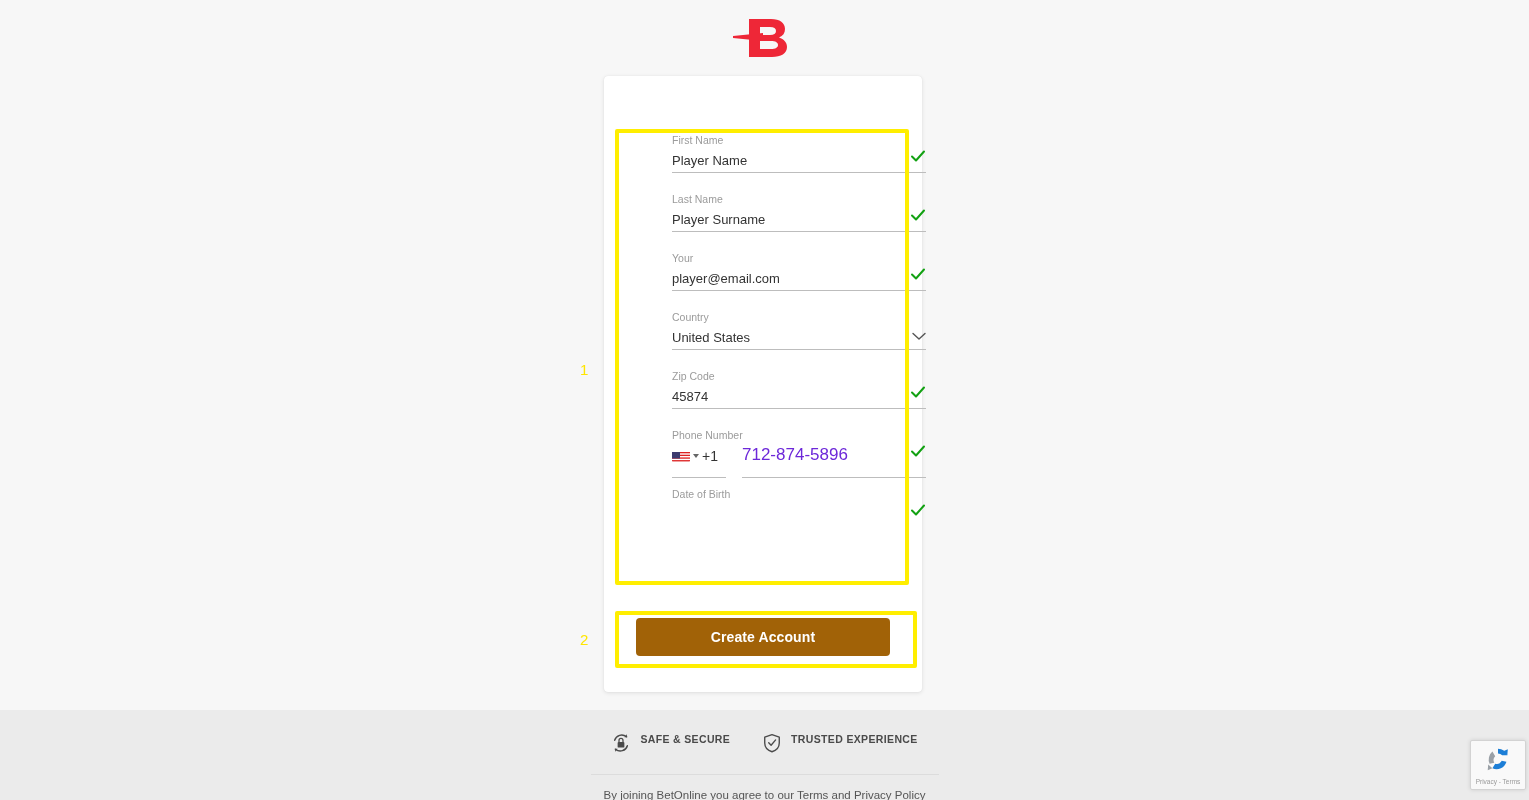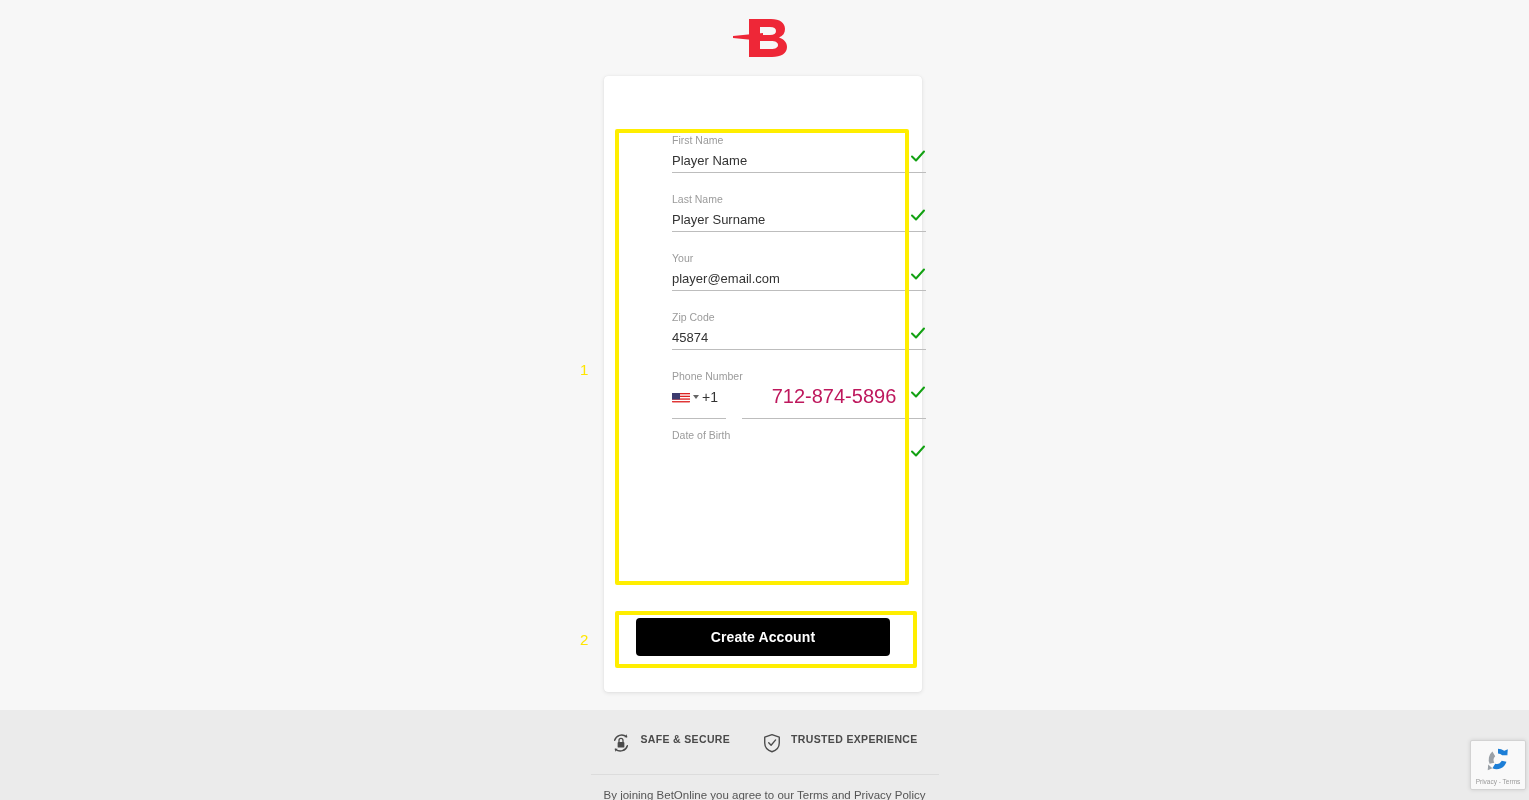--- a/index.html
+++ b/index.html
@@ -158,43 +158,42 @@
     left: 0; bottom: -12px;
     width: 54px; height: 1px;
     background: #bdbdbd;
   }
   .phone-number {
     position: relative;
     flex: 1;
     margin-left: 14px;
   }
   .phone-number .v {
-    font-size: 20px;
-    color: #be185d;
+    font-size: 17px;
+    color: #6d28d9;
     line-height: 22px;
-    text-align: center;
   }
   .phone-number .u {
     position: absolute;
     left: 0; bottom: -12px;
     width: 100%; height: 1px;
     background: #bdbdbd;
   }
 
   
   .submit-zone {
     position: absolute;
     left: 32px;
     top: 542px;
     width: 254px;
   }
   .submit-btn {
     width: 100%;
     height: 38px;
-    background: #000000;
+    background: #a16207;
     color: #fff;
     border: none;
     border-radius: 4px;
     font-family: "Liberation Sans", sans-serif;
     font-size: 14px;
     font-weight: bold;
     cursor: pointer;
     letter-spacing: 0.1px;
   }
 
@@ -327,20 +326,30 @@
       <div class="field-value">player@email.com</div>
       <div class="field-underline"></div>
       <div class="check">
         <svg viewBox="0 0 16 16" width="16" height="16">
             <path d="M2 8.5 L6 12.5 L14 3.5" stroke="#12a112" stroke-width="2" fill="none" stroke-linecap="round" stroke-linejoin="round"></path>
           </svg>
       </div>
     </div>
 
 
+    <div class="field">
+      <div class="field-label">Country</div>
+      <div class="field-value">United States</div>
+      <div class="field-underline"></div>
+      <div class="chevron">
+        <svg viewBox="0 0 14 9" width="14" height="9">
+            <path d="M1 1.5 L7 7 L13 1.5" stroke="#555" stroke-width="1.4" fill="none" stroke-linecap="round" stroke-linejoin="round"></path>
+          </svg>
+      </div>
+    </div>
 
     <div class="field">
       <div class="field-label">Zip Code</div>
       <div class="field-value">45874</div>
       <div class="field-underline"></div>
       <div class="check">
         <svg viewBox="0 0 16 16" width="16" height="16">
             <path d="M2 8.5 L6 12.5 L14 3.5" stroke="#12a112" stroke-width="2" fill="none" stroke-linecap="round" stroke-linejoin="round"></path>
           </svg>
       </div>

